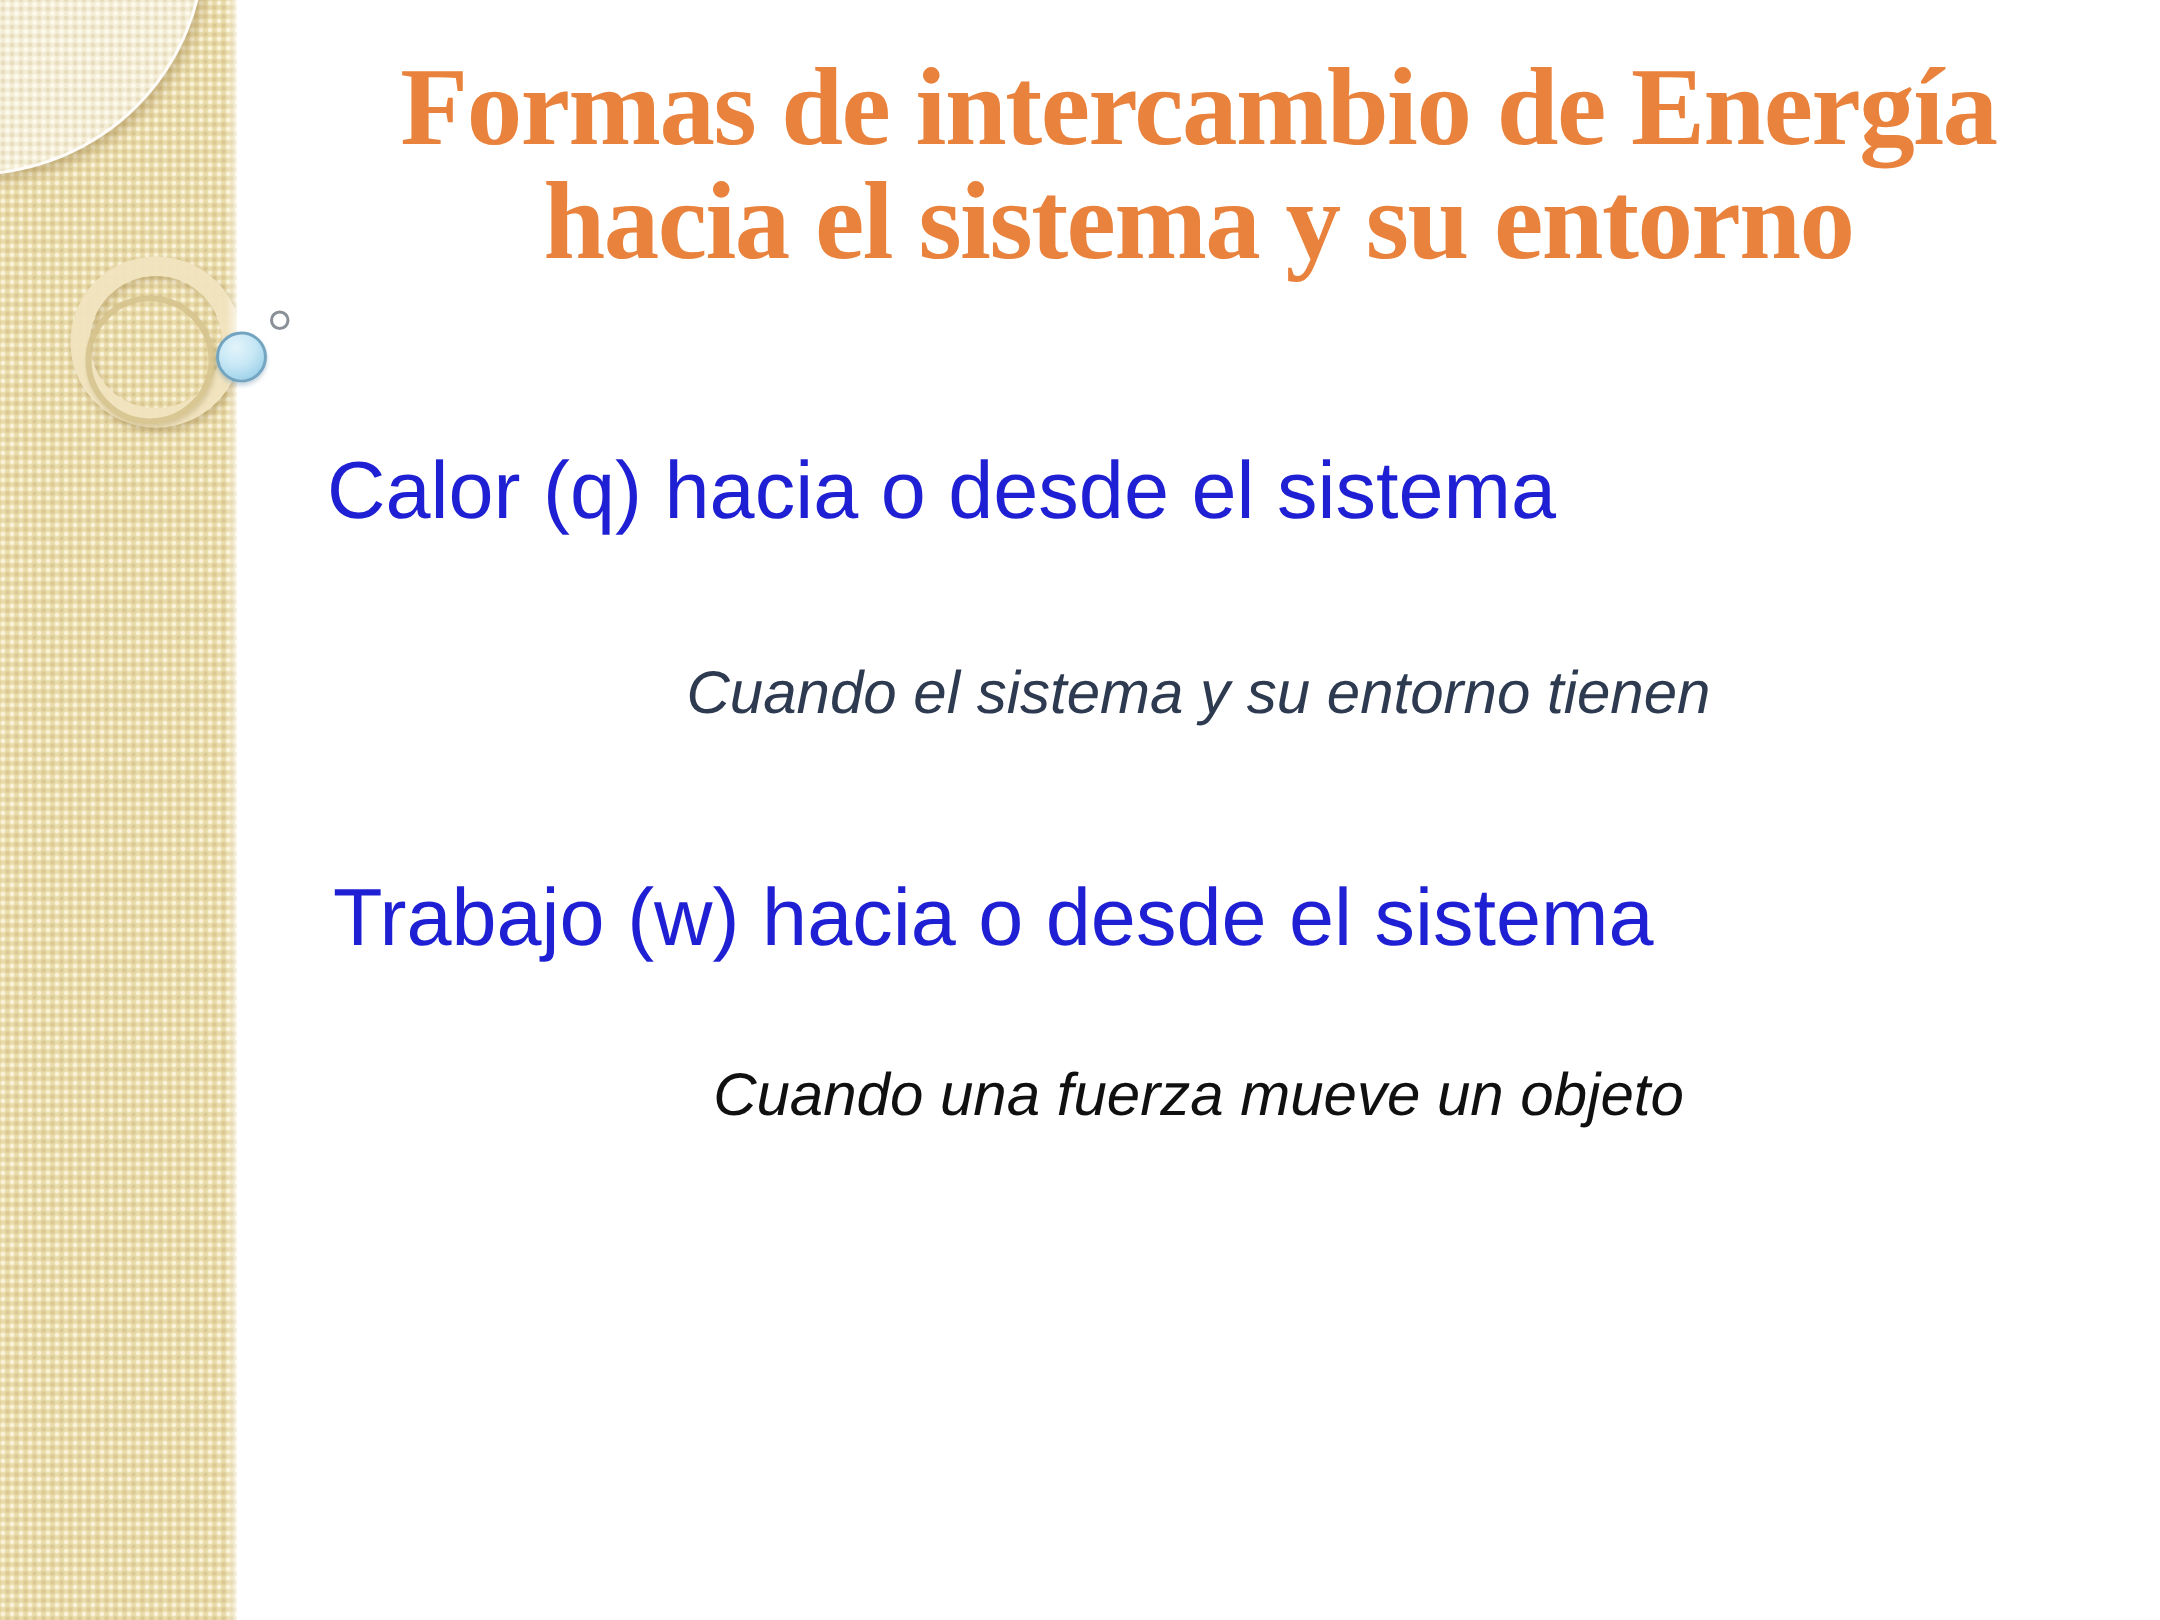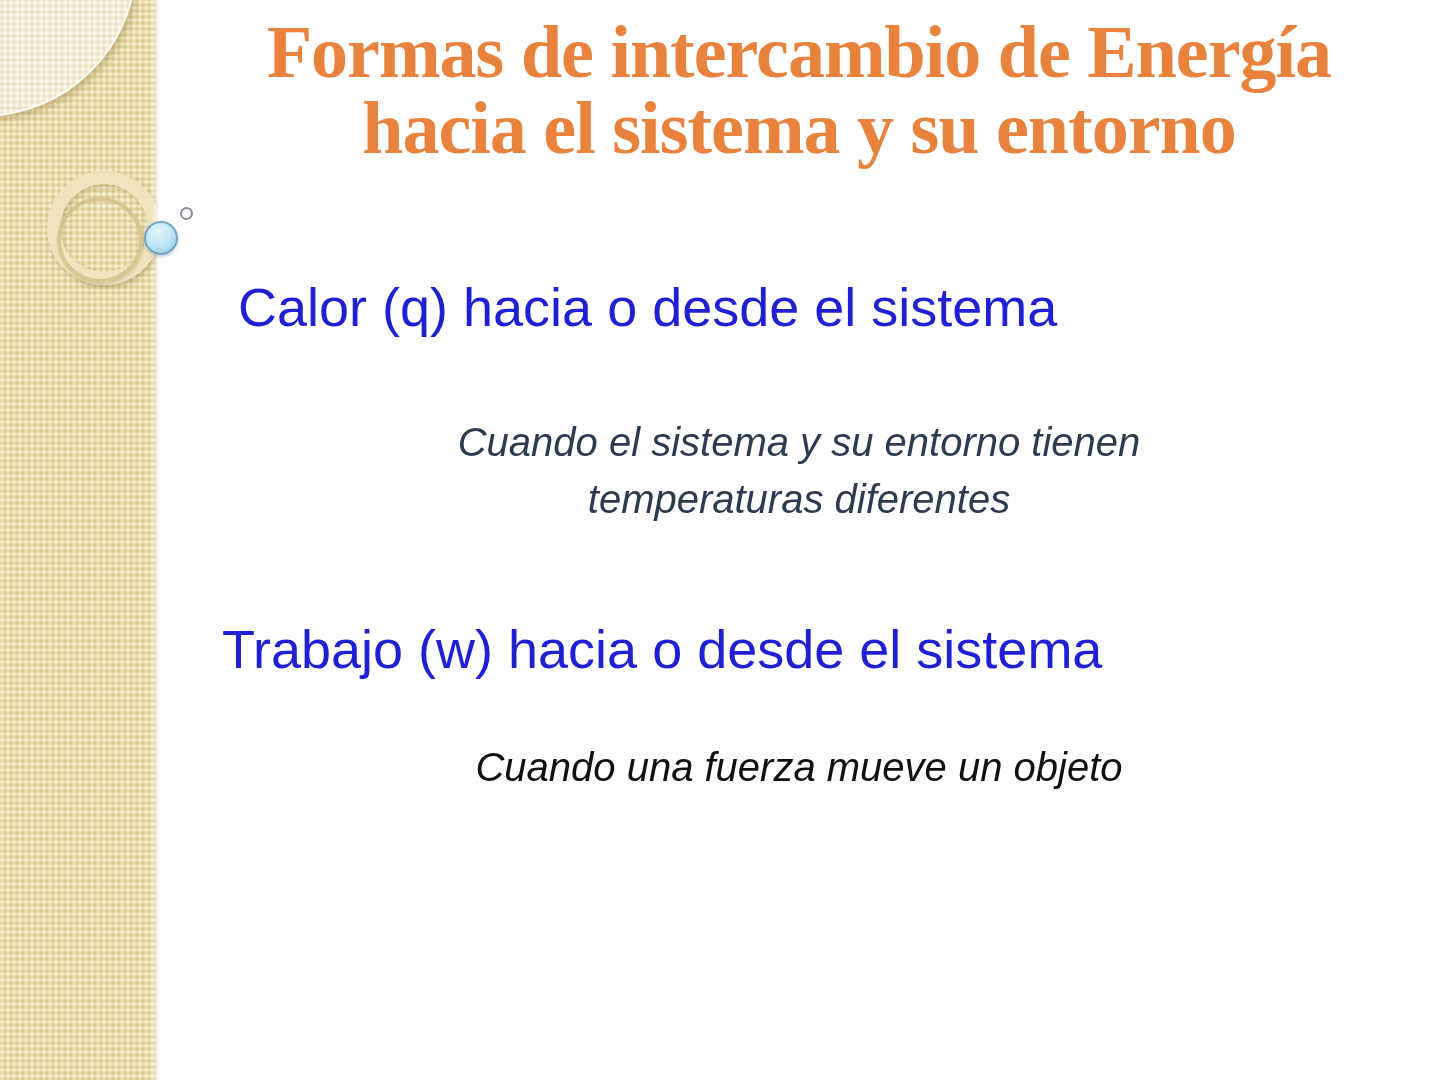--- a/index.html
+++ b/index.html
@@ -93,38 +93,38 @@
 
   
   .content {
     position: absolute;
     left: 158px; top: 0;
     width: 1282px;
     height: 100%;
   }
   .title {
     margin: 0;
-    padding-top: 14px;
+    padding-top: 34px;
     text-align: center;
     font-family: "Liberation Serif", serif;
     font-weight: bold;
     font-size: 74px;
     line-height: 1.03;
     letter-spacing: -1px;
     color: var(--title-color, #E9823C);
   }
   .title .tline { display: block; }
 
   .blue-heading {
     margin: 0;
     font-size: 54px;
     line-height: 1.25;
     color: var(--heading-color, #1F1FD3);
   }
-  .blue-heading.first { margin-top: 108px; margin-left: 80px; }
+  .blue-heading.first { margin-top: 108px; margin-left: 60px; }
   .blue-heading.second { margin-top: 88px; margin-left: 64px; }
 
   .desc {
     margin: 0;
     font-style: italic;
     font-size: 40px;
     line-height: 1.42;
     text-align: center;
   }
   .desc.navy { margin-top: 72px; color: var(--desc-navy, #2D3A50); }
@@ -149,21 +149,20 @@
 
     <h1 class="title">
       <span class="tline">Formas de intercambio de Energía</span>
       <span class="tline">hacia el sistema y su entorno</span>
     </h1>
 
     <p class="blue-heading first">Calor (q) hacia o desde el sistema</p>
 
     <p class="desc navy">
       <span>Cuando el sistema y su entorno tienen</span>
-      <span>temperaturas diferentes</span>
     </p>
 
     <p class="blue-heading second">Trabajo (w) hacia o desde el sistema</p>
 
     <p class="desc black">Cuando una fuerza mueve un objeto</p>
 
   </div>
 </div>
 
 </body></html>

